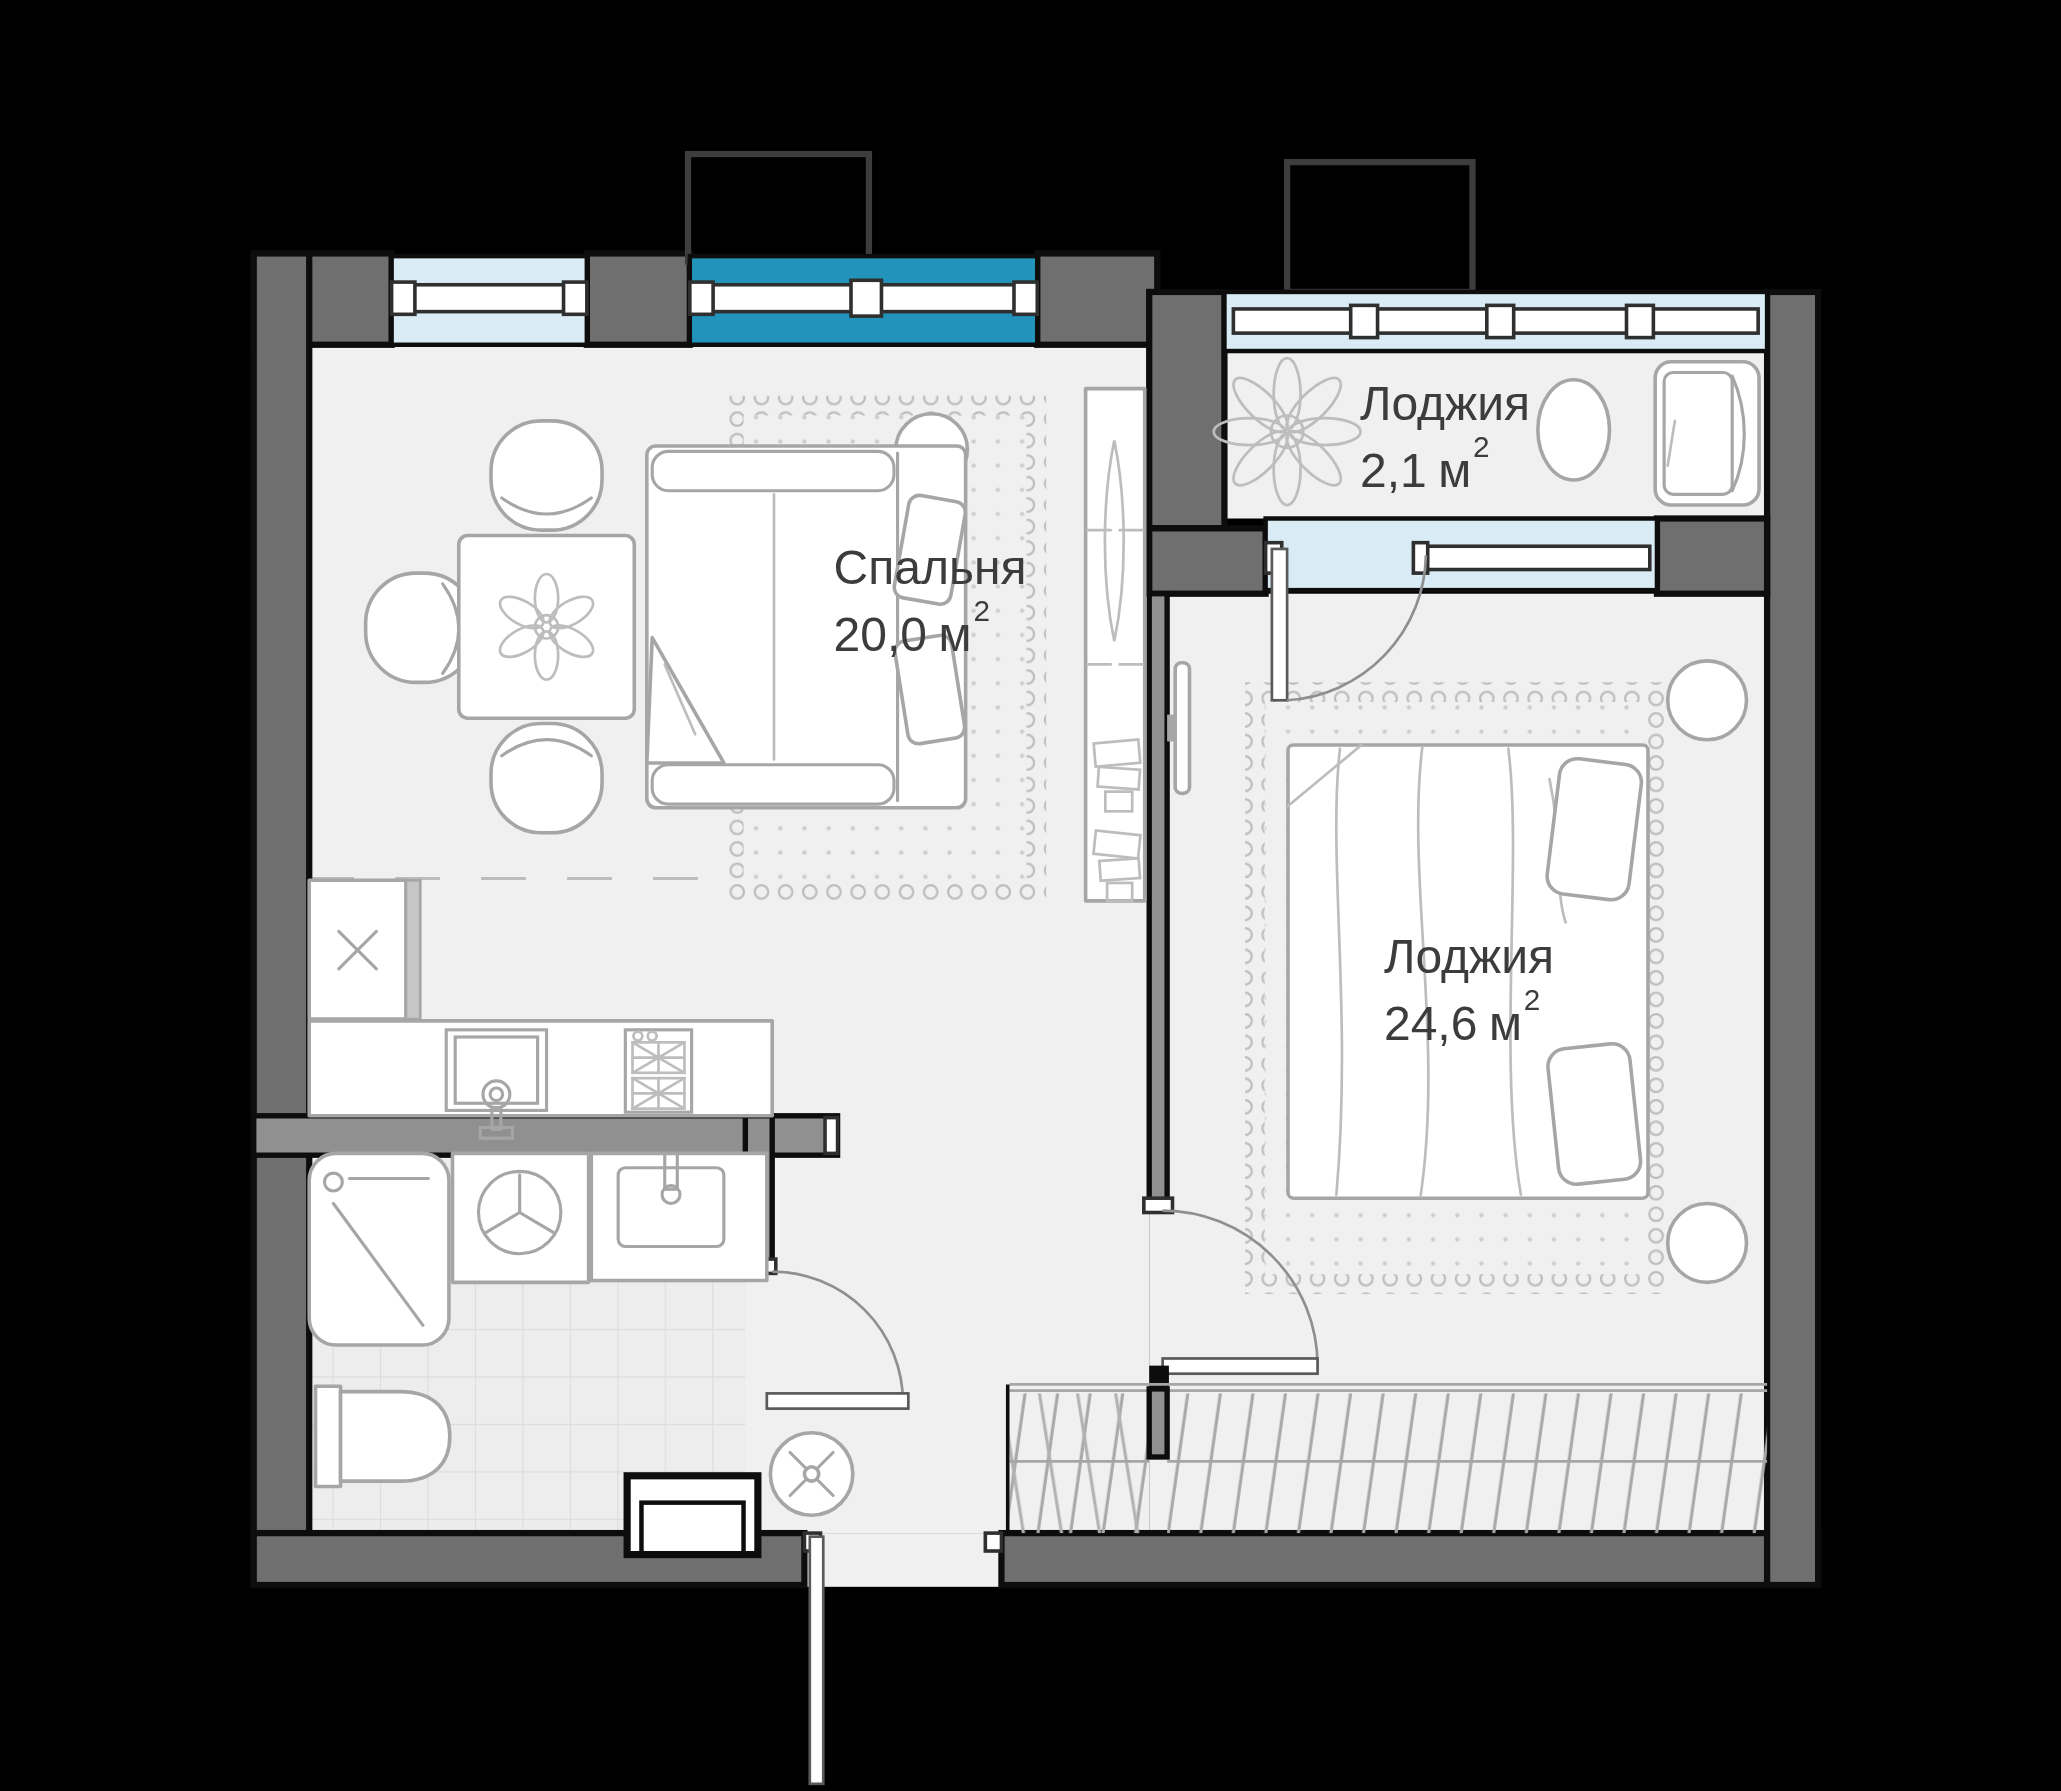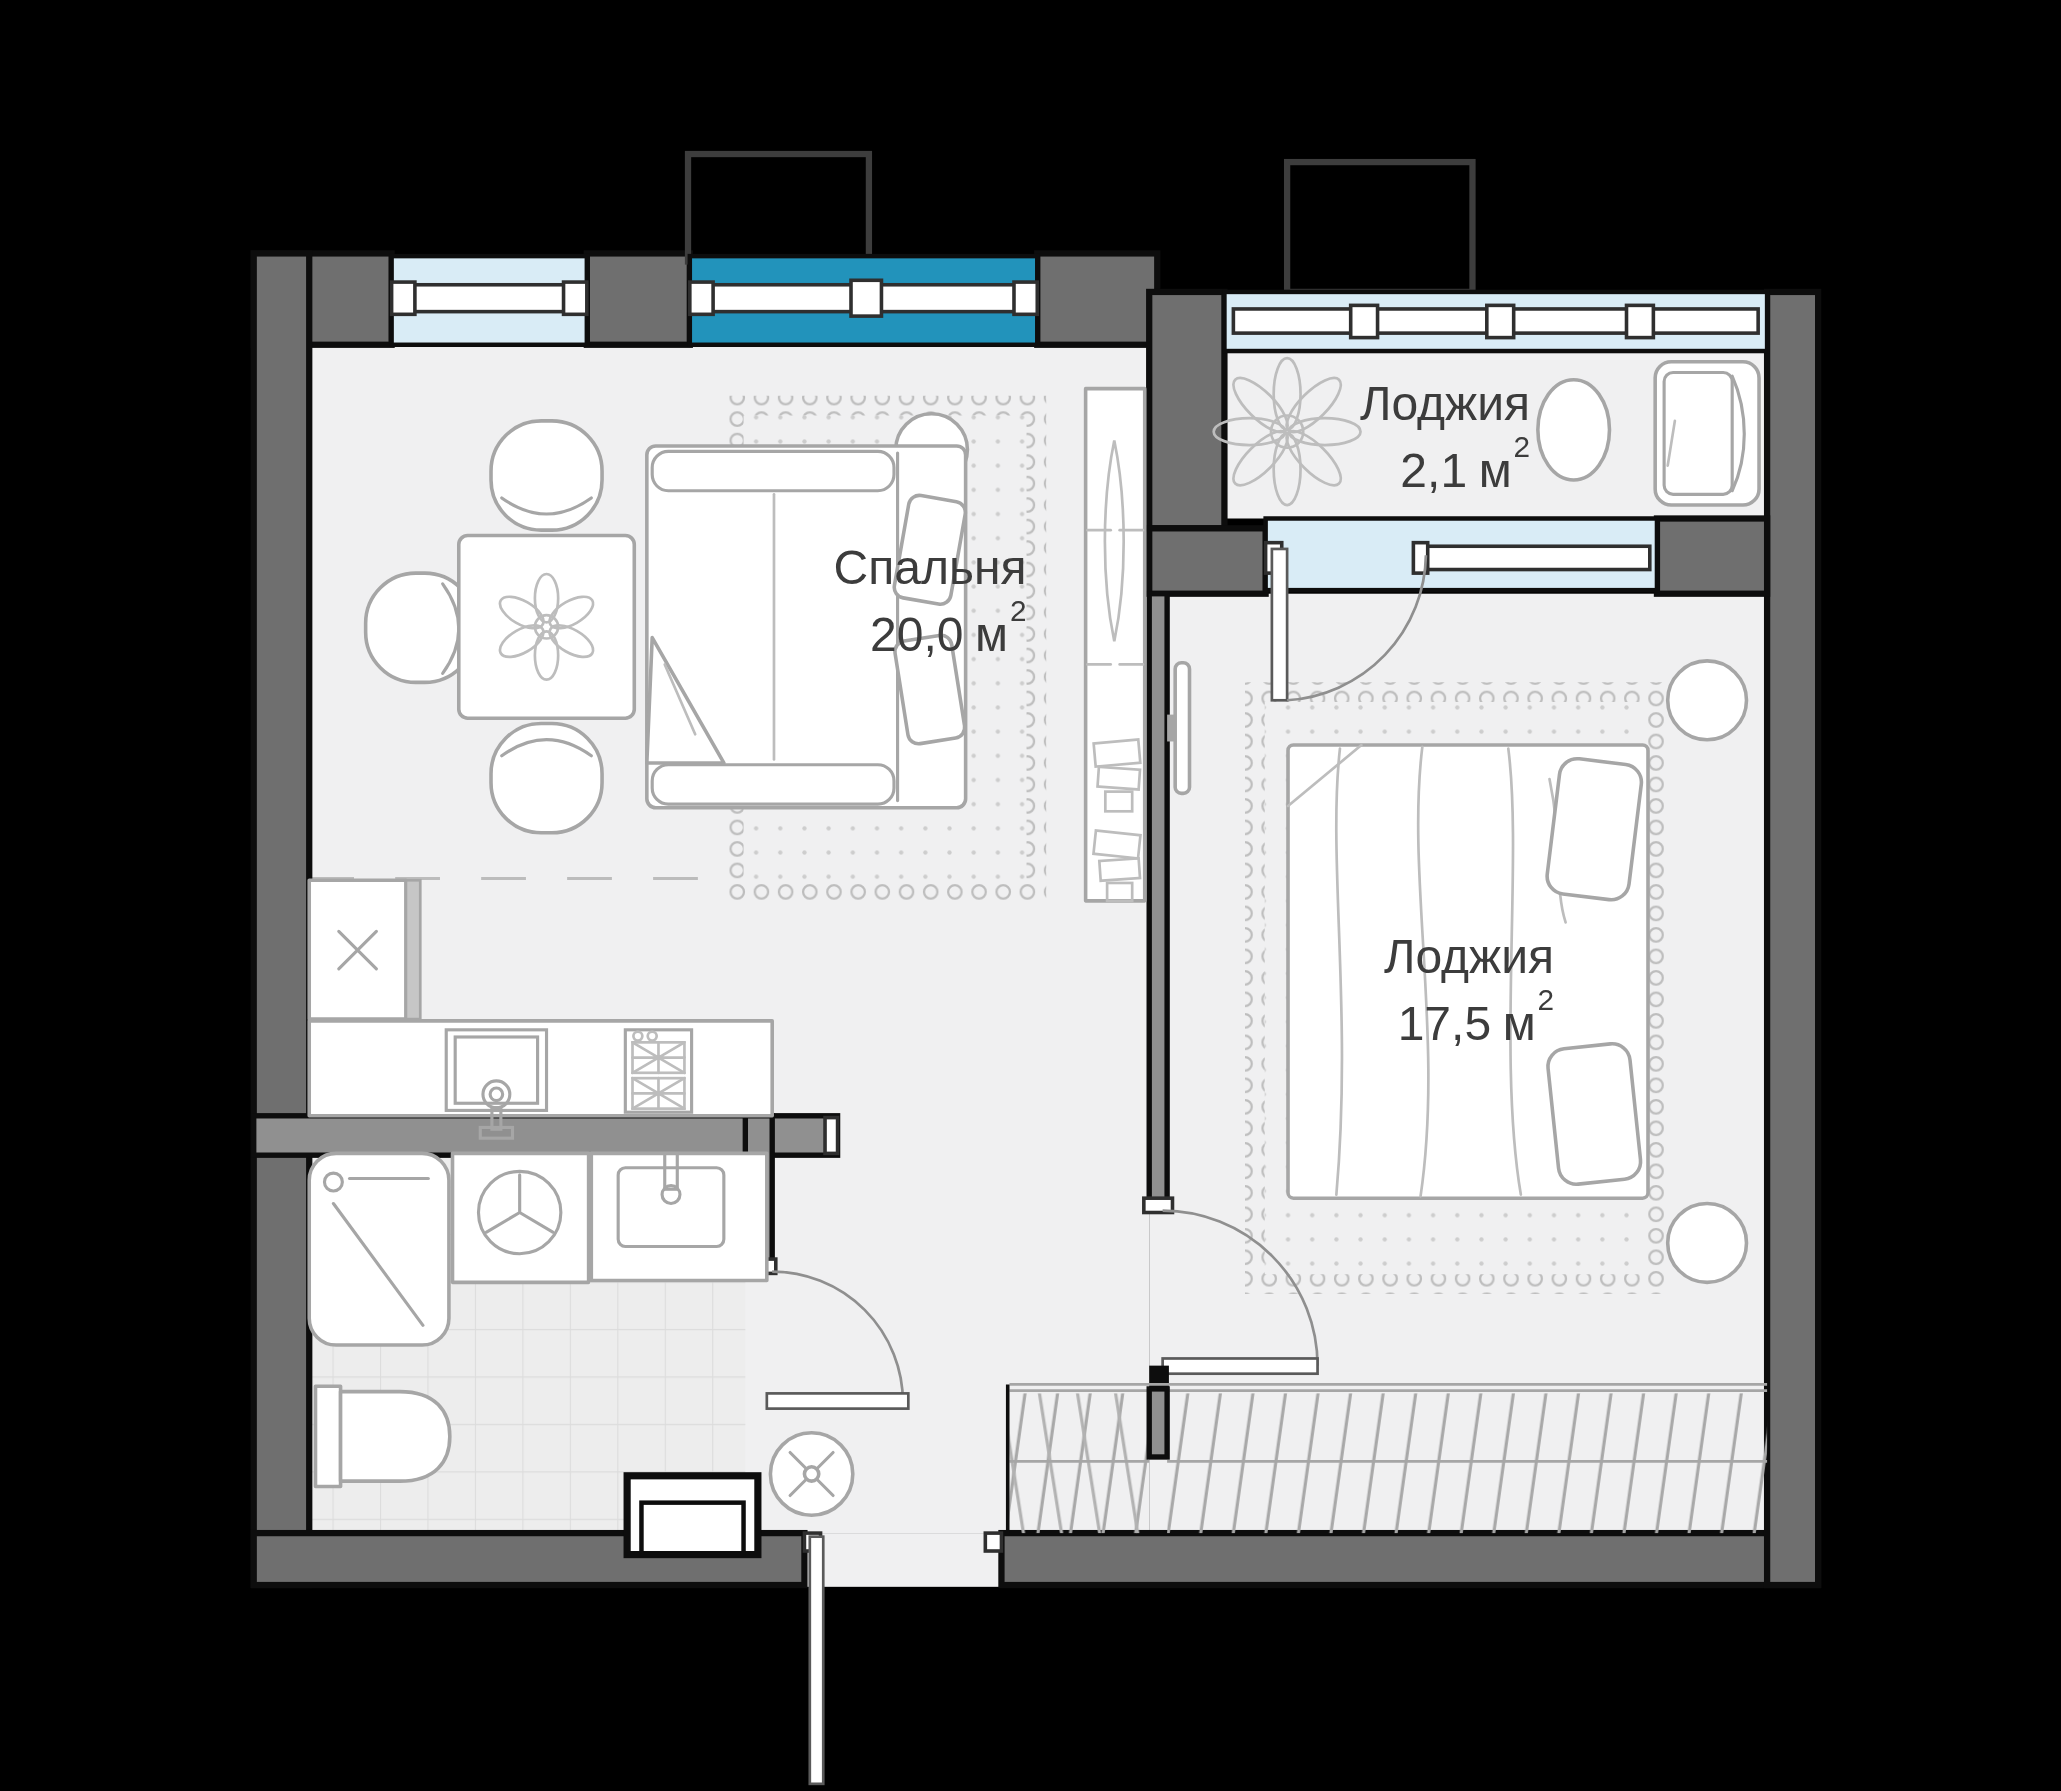--- a/index.html
+++ b/index.html
@@ -20,21 +20,21 @@
   .cap   {fill:#fff;stroke:#2f2f2f;stroke-width:4;}
   .f     {fill:#fff;stroke:var(--furn,#a6a6a6);stroke-width:4;stroke-linejoin:round;}
   .fl    {fill:none;stroke:var(--furn,#a6a6a6);stroke-width:3.5;stroke-linecap:round;}
   .fl2   {fill:none;stroke:var(--furn-l,#bdbdbd);stroke-width:3;stroke-linecap:round;}
   .door  {fill:#fff;stroke:#5a5a5a;stroke-width:3;}
   .arc   {fill:none;stroke:#8f8f8f;stroke-width:3;}
   .ghost {fill:none;stroke:#3d3d3d;stroke-width:7;}
   .wline {stroke:var(--furn,#a6a6a6);stroke-width:3;}
   
   .room-label{position:absolute;transform:translate(-50%,-50%);display:flex;flex-direction:column;
-    align-items:flex-end;gap:14.3px;font:400 48px/1.05 "Liberation Sans","DejaVu Sans",sans-serif;
+    align-items:flex-start;gap:14.3px;font:400 48px/1.05 "Liberation Sans","DejaVu Sans",sans-serif;
     color:var(--text,#3c3c3c);white-space:nowrap;pointer-events:none;}
   .rarea .ru{margin-left:11.6px;}
   .rarea sup{font-size:.62em;position:relative;top:-.42em;margin-left:1.8px;}
 </style>
 </head>
 <body>
 
 <div id="stage">
 
 <svg id="plan-svg" width="2062" height="1791" viewBox="0 0 2302 2000">
@@ -292,17 +292,17 @@
   <div class="room-label" style="left:930px;top:602px">
     <div class="rname">Спальня</div>
     <div class="rarea"><span>20,0</span><span class="ru">м</span><sup>2</sup></div>
   </div>
   <div class="room-label" style="left:1445px;top:438px">
     <div class="rname">Лоджия</div>
     <div class="rarea"><span>2,1</span><span class="ru">м</span><sup>2</sup></div>
   </div>
   <div class="room-label" style="left:1469px;top:991px">
     <div class="rname">Лоджия</div>
-    <div class="rarea"><span>17,5</span><span class="ru">м</span><sup>2</sup></div>
+    <div class="rarea"><span>24,6</span><span class="ru">м</span><sup>2</sup></div>
   </div>
 
 </div>
 
 
 </body></html>

